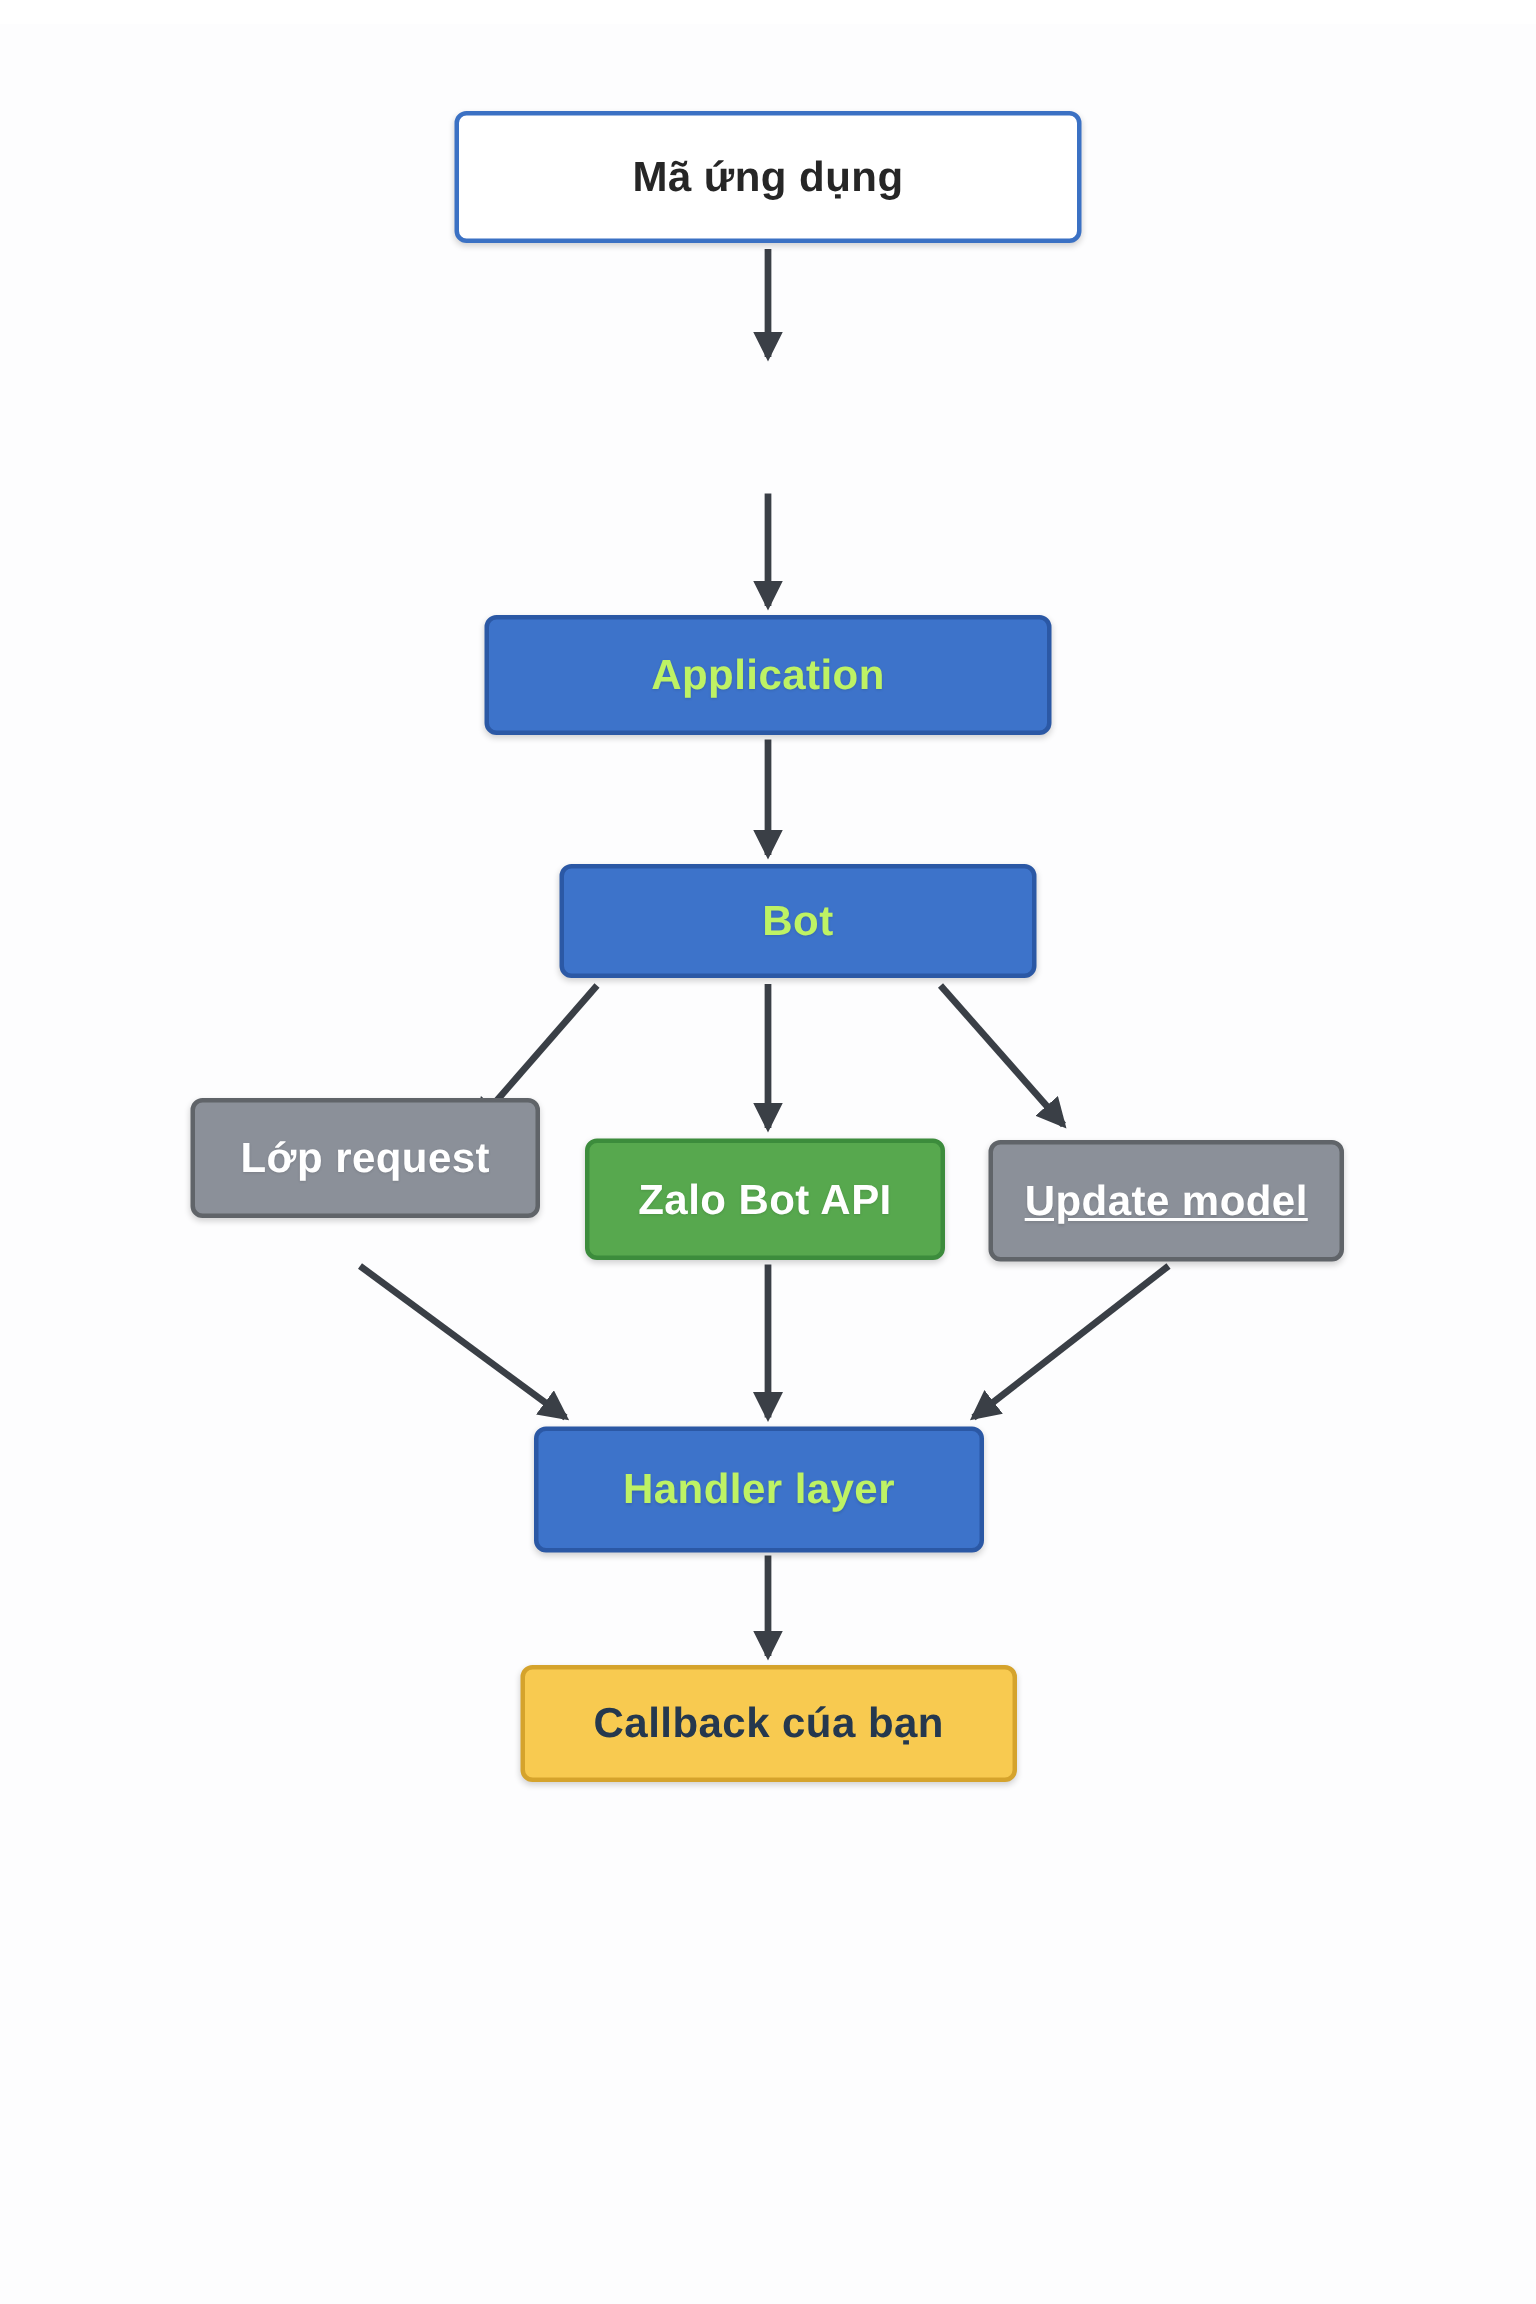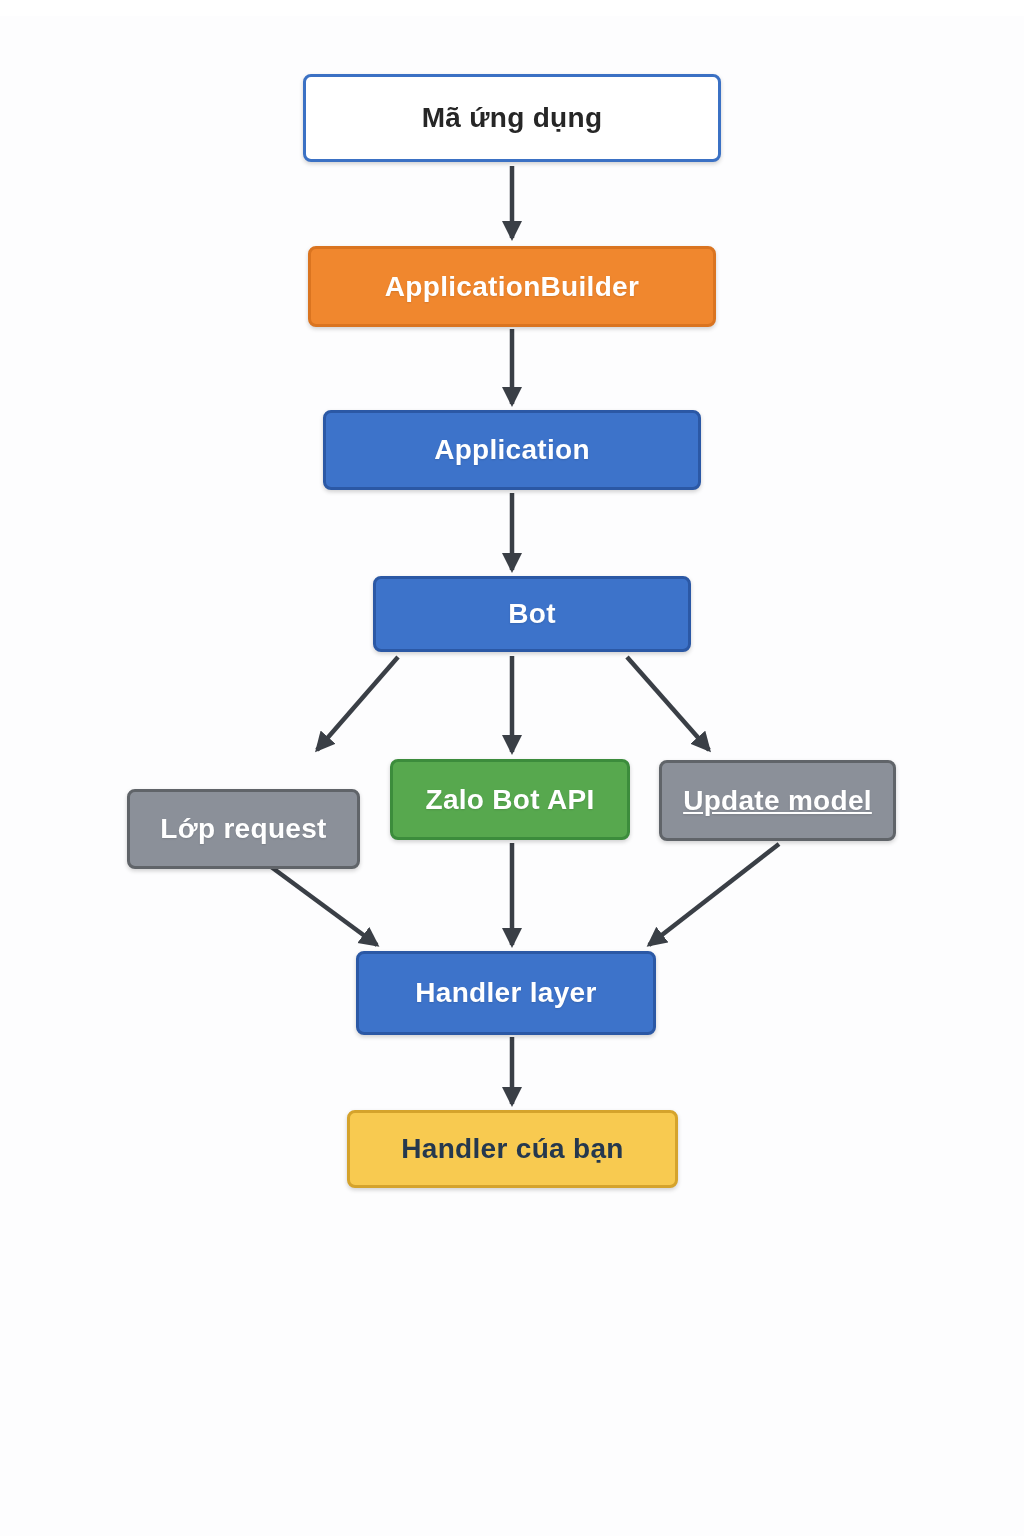--- a/index.html
+++ b/index.html
@@ -26,21 +26,21 @@
     border-radius: 8px;
     box-sizing: border-box;
     box-shadow: 0 2px 4px rgba(0,0,0,0.18);
     font-weight: bold;
     font-size: 28px;
     letter-spacing: 0.3px;
   }
   .node-label { white-space: nowrap; }
   .v-outline { background: #ffffff; border: 3px solid #3b71c4; color: #262626; }
   .v-orange  { background: #f0872e; border: 3px solid #da7420; color: #ffffff; }
-  .v-blue    { background: #3d73ca; border: 3px solid #2b58a5; color: #ffffff; }
+  .v-blue    { background: #3d73ca; border: 3px solid #2b58a5; color: #bef264; }
   .v-green   { background: #57a84e; border: 3px solid #3c8c3c; color: #ffffff; }
   .v-gray    { background: #8b9099; border: 3px solid #606469; color: #ffffff; }
   .v-yellow  { background: #f8ca50; border: 3px solid #d5a32c; color: #25384e; }
   .colored-label { text-shadow: 0 1px 2px rgba(0,0,0,0.12); }
 </style>
 </head>
 <body>
 
 <div class="canvas">
 
@@ -61,45 +61,42 @@
       <line x1="512" y1="827" x2="512" y2="929" marker-end="url(#ah)"></line>
       <line x1="779" y1="828" x2="649" y2="929" marker-end="url(#ah)"></line>
       <line x1="512" y1="1021" x2="512" y2="1088" marker-end="url(#ah)"></line>
     </g>
   </svg>
 
   <div class="node v-outline" style="left:303px; top:58px; width:418px; height:88px;">
     <span class="node-label">Mã ứng dụng</span>
   </div>
 
-  <div class="node v-orange" style="left:308px; top:230px; width:408px; height:81px;">
-    <span class="node-label colored-label">ApplicationBuilder</span>
-  </div>
 
   <div class="node v-blue" style="left:323px; top:394px; width:378px; height:80px;">
     <span class="node-label colored-label">Application</span>
   </div>
 
   <div class="node v-blue" style="left:373px; top:560px; width:318px; height:76px;">
     <span class="node-label colored-label">Bot</span>
   </div>
 
-  <div class="node v-gray" style="left:127px; top:773px; width:233px; height:80px;">
+  <div class="node v-gray" style="left:127px; top:716px; width:233px; height:80px;">
     <span class="node-label colored-label">Lớp request</span>
   </div>
 
   <div class="node v-green" style="left:390px; top:743px; width:240px; height:81px;justify-content:center;">
     <span class="node-label colored-label">Zalo Bot API</span>
   </div>
 
   <div class="node v-gray" style="left:659px; top:744px; width:237px; height:81px;text-decoration:underline;">
     <span class="node-label colored-label">Update model</span>
   </div>
 
   <div class="node v-blue" style="left:356px; top:935px; width:300px; height:84px;">
     <span class="node-label colored-label">Handler layer</span>
   </div>
 
   <div class="node v-yellow" style="left:347px; top:1094px; width:331px; height:78px;">
-    <span class="node-label">Handler cúa bạn</span>
+    <span class="node-label">Callback cúa bạn</span>
   </div>
 
 </div>
 
 </body></html>

